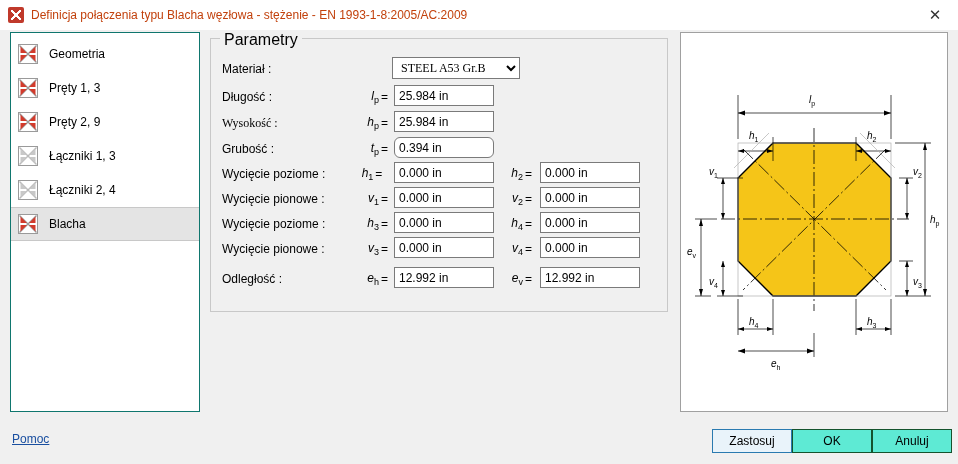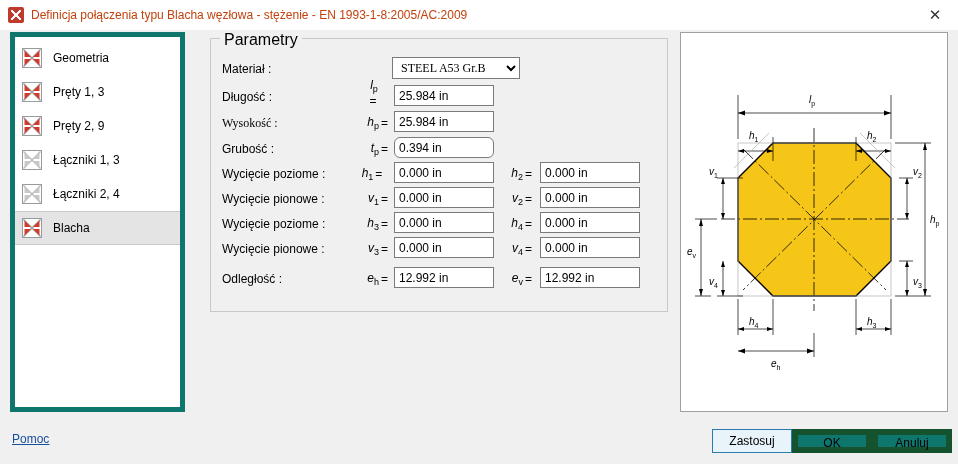--- a/index.html
+++ b/index.html
@@ -41,23 +41,23 @@
   .title-close {
     position: absolute; right: 0; top: 0;
     width: 46px; height: 30px;
     display: flex; align-items: center; justify-content: center;
     color: #333; font-size: 15px;
     font-family: "Liberation Sans", sans-serif;
   }
   
   .tree {
     position: absolute; left: 10px; top: 32px;
-    width: 175px; height: 380px;
+    width: 190px; height: 380px;
     background: #ffffff;
-    border: 5px solid #0f766e;
+    border: 1px solid #0f766e;
     overflow: hidden;
   }
   .tree-item {
     height: 34px; display: flex; align-items: center;
     padding-left: 6px;
   }
   .tree-item.selected {
     background: #e4e4e4;
     border-top: 1px solid #c8c8c8;
     border-bottom: 1px solid #c8c8c8;
@@ -107,21 +107,21 @@
     background: #ffffff; border: 1px solid #a0a0a0;
   }
   
   .help-link {
     position: absolute; left: 12px; top: 432px;
     font-size: 12px; color: #1a4fa0; text-decoration: underline;
   }
   .btn {
     position: absolute; top: 429px; height: 24px; width: 80px;
     font-family: "Liberation Sans", sans-serif; font-size: 12px;
-    background: #0f766e; border: 6px solid #14532d; color: #000;
+    background: #5eead4; border: 1px solid #14532d; color: #000;
   }
   .btn.primary { border: 1px solid #2a7ab0; background: #e9f3fa; }
   #btn-apply { left: 712px; }
   #btn-ok { left: 792px; }
   #btn-cancel { left: 872px; }
 </style>
 </head>
 <body>
 
 <div class="window">
@@ -226,21 +226,21 @@
   <div class="row" style="left:222px; top:58px;">
     <span class="lab">Materiał :</span>
   </div>
   <select class="combo" style="position:absolute; left:392px; top:57px;">
     <option>STEEL A53 Gr.B</option>
   </select>
 
   <div class="row" style="left:222px; top:86px;">
     <span class="lab">Długość :</span>
   </div>
-  <div class="row" style="left:356px; top:86px; width:36px; justify-content:flex-end;flex-direction:column;">
+  <div class="row" style="left:356px; top:86px; width:36px; justify-content:flex-end;">
     <span class="symb"><span>l</span><sub>p</sub></span>
     <span class="eq">=</span>
   </div>
   <input class="txt" style="position: absolute; left: 394px; top: 85px; width: 100px;" value="25.984 in">
 
   <div class="row" style="left:222px; top:112px;font-family:Liberation Serif, serif;">
     <span class="lab">Wysokość :</span>
   </div>
   <div class="row" style="left:356px; top:112px; width:36px; justify-content:flex-end;">
     <span class="symb"><span>h</span><sub>p</sub></span>

